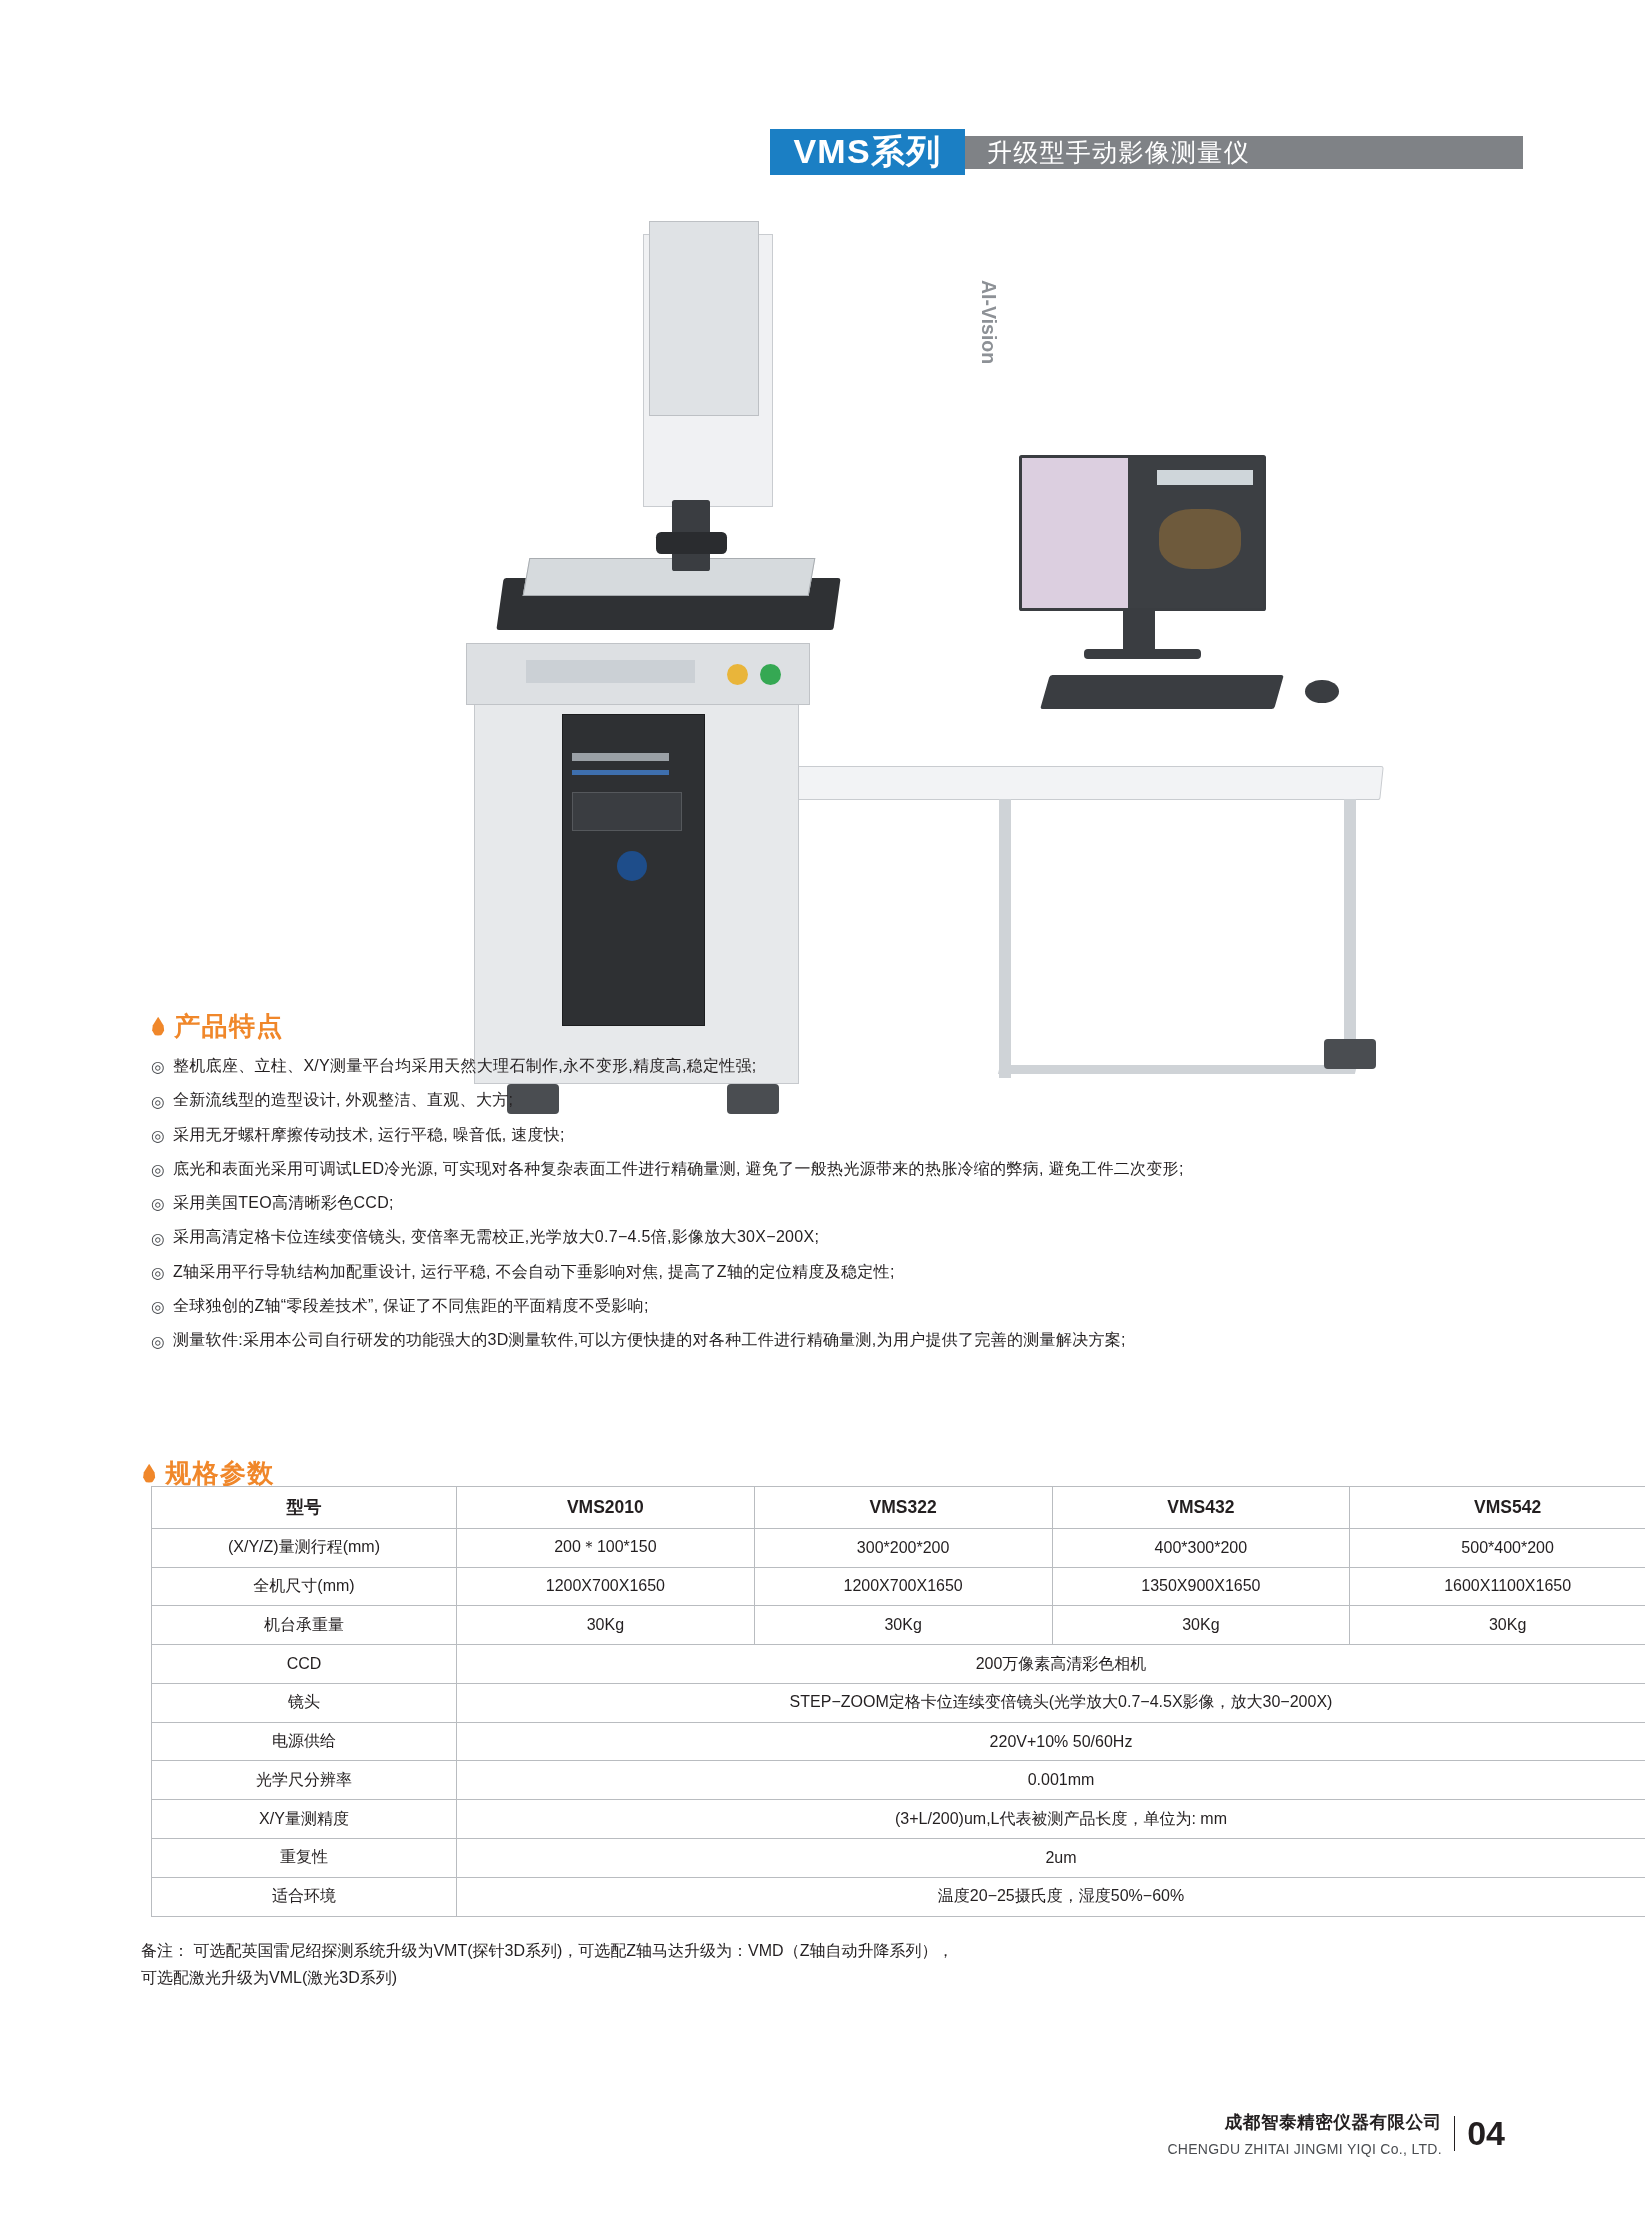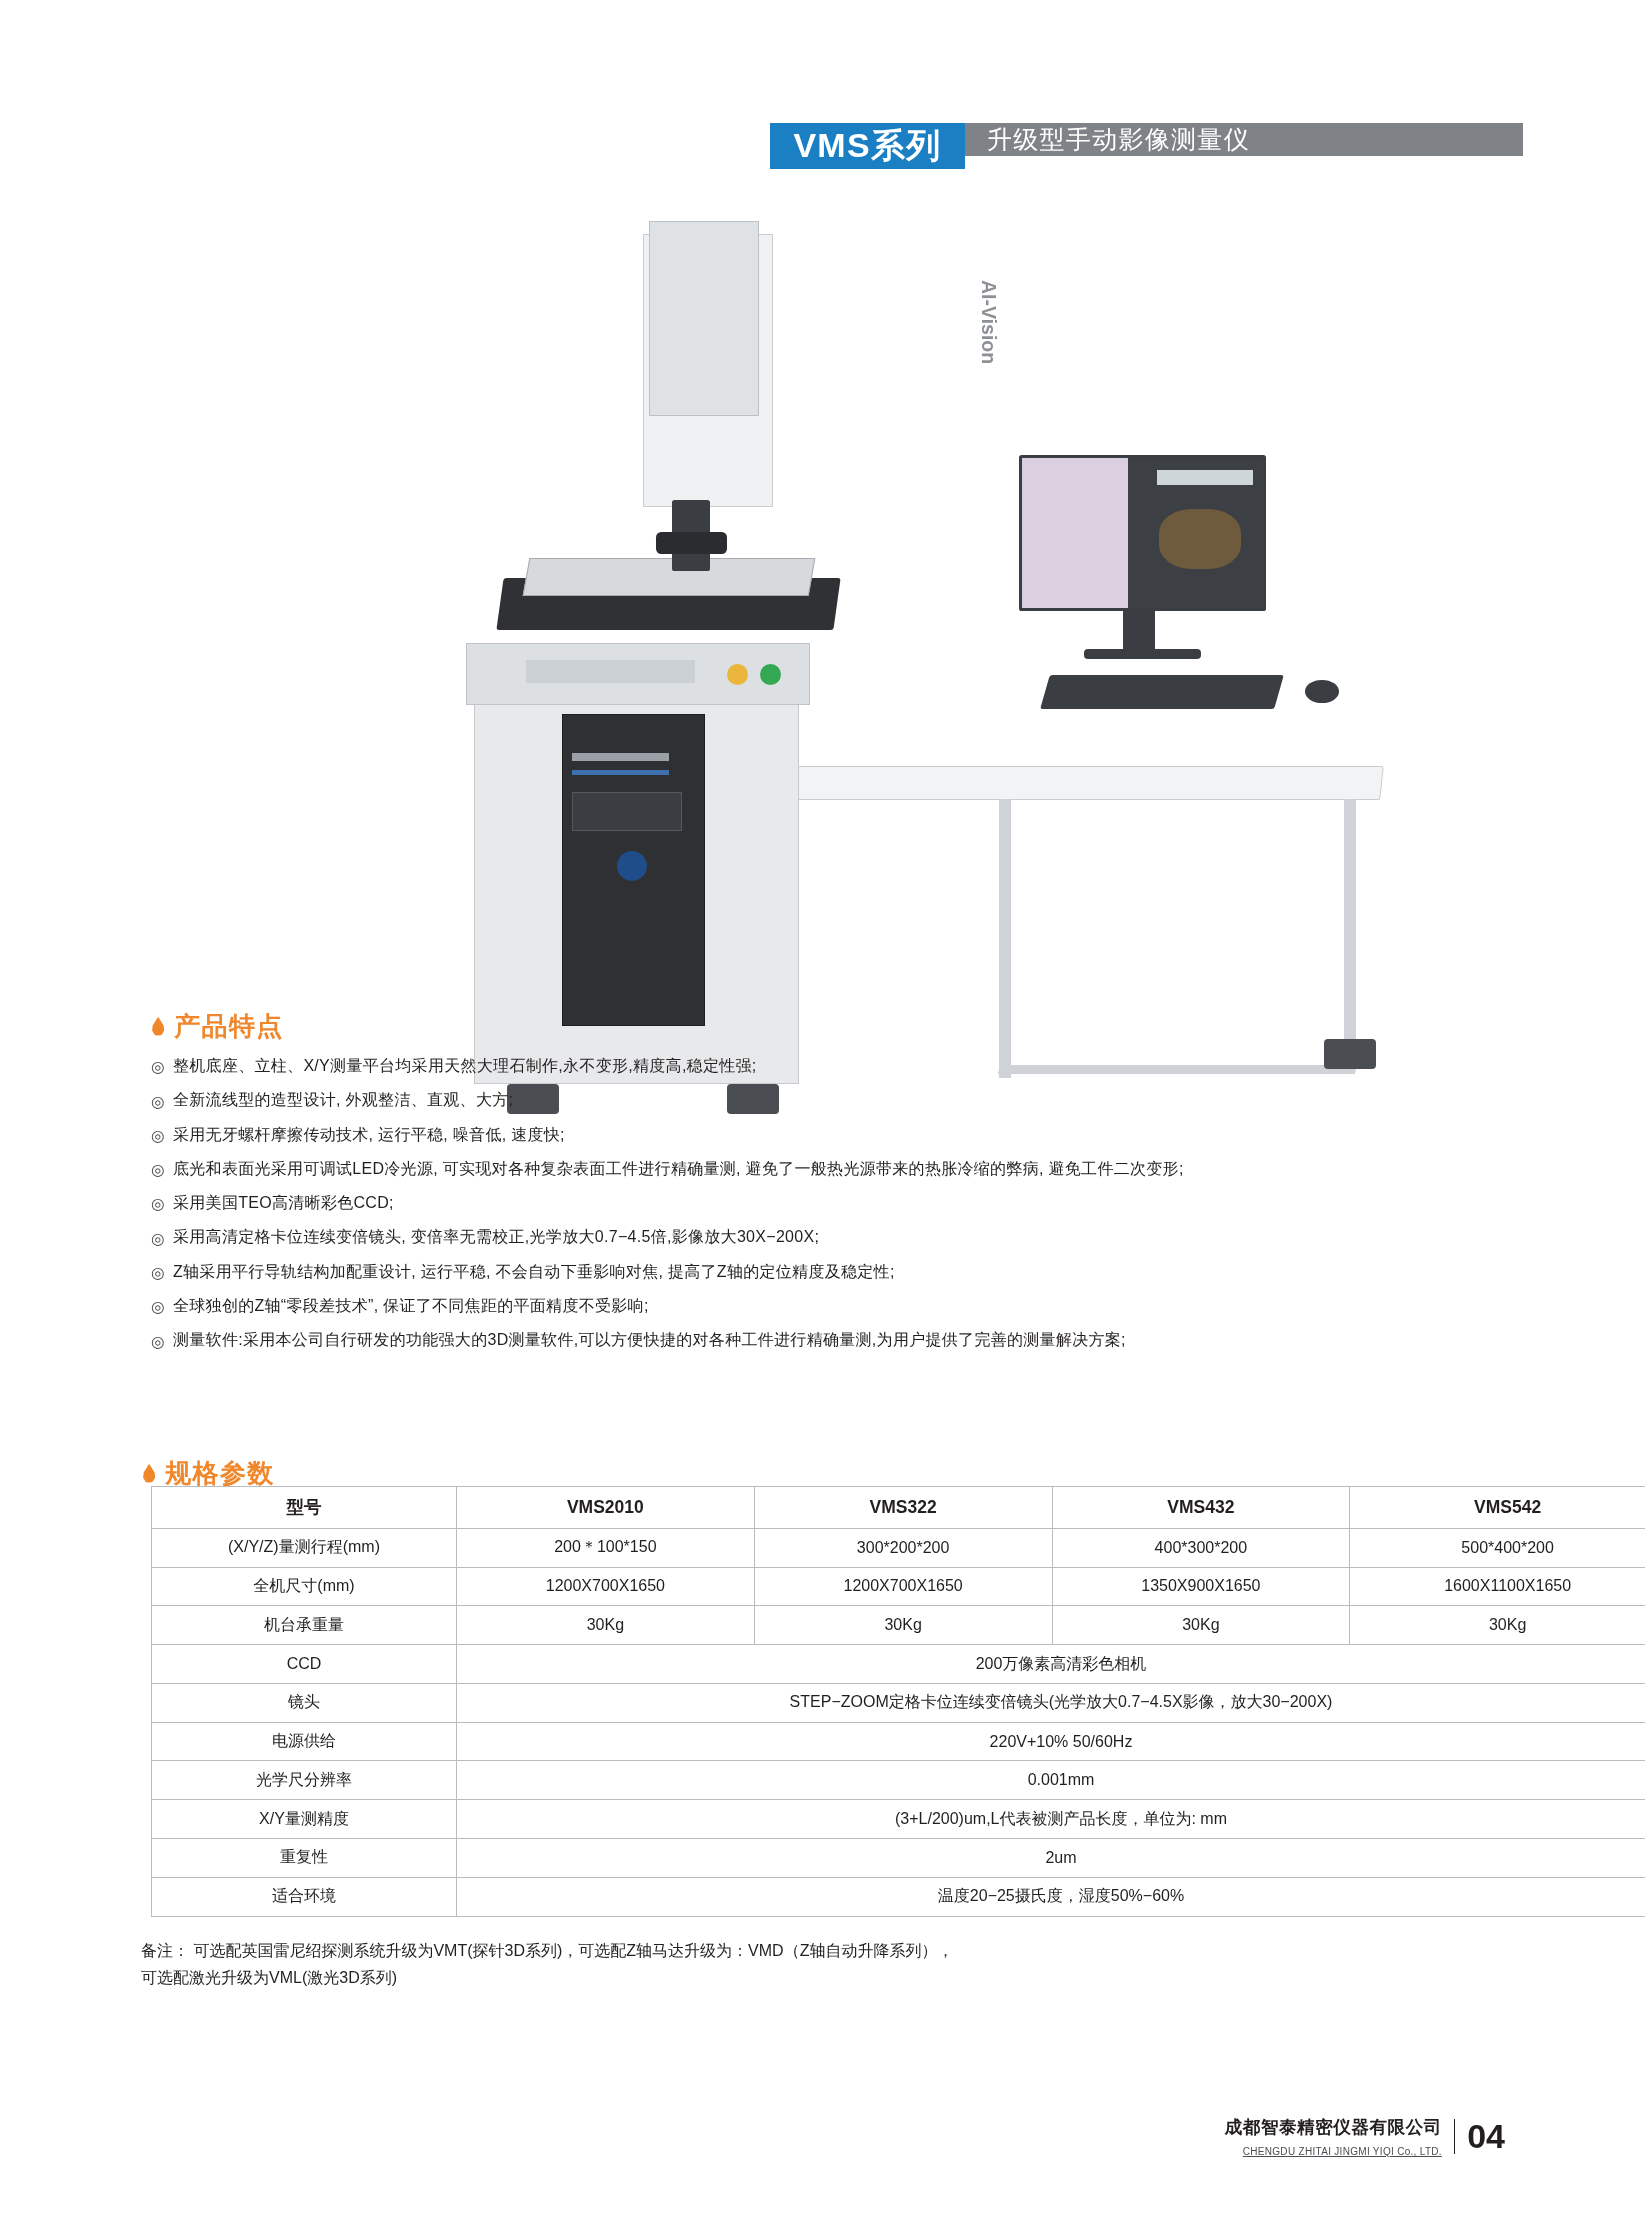--- a/index.html
+++ b/index.html
@@ -15,21 +15,21 @@
   }
 
   
   .header-banner {
     position: absolute;
     top: 123px;
     left: 770px;
     width: 753px;
     height: 58px;
     display: flex;
-    align-items: flex-start;
+    align-items: center;
   }
   .banner-blue {
     background: #1b7fc4;
     color: #ffffff;
     font-size: 34px;
     font-weight: bold;
     letter-spacing: 1.3px;
     display: flex;
     align-items: center;
     justify-content: center;
@@ -345,25 +345,24 @@
     gap: 11.7px;
   }
   .footer-company { text-align: right; }
   .footer-cn {
     font-size: 17.5px;
     font-weight: bold;
     color: #231f20;
     letter-spacing: 0.6px;
   }
   .footer-en {
-    font-size: 10px;
+    font-size: 14px;
     color: #4a4d51;
     letter-spacing: 0.3px;
     margin-top: 7px;
-    text-decoration: underline;
   }
   .footer-divider {
     width: 1.9px;
     height: 35px;
     background: #231f20;
   }
   .footer-page {
     font-size: 34px;
     font-weight: bold;
     color: #231f20;

